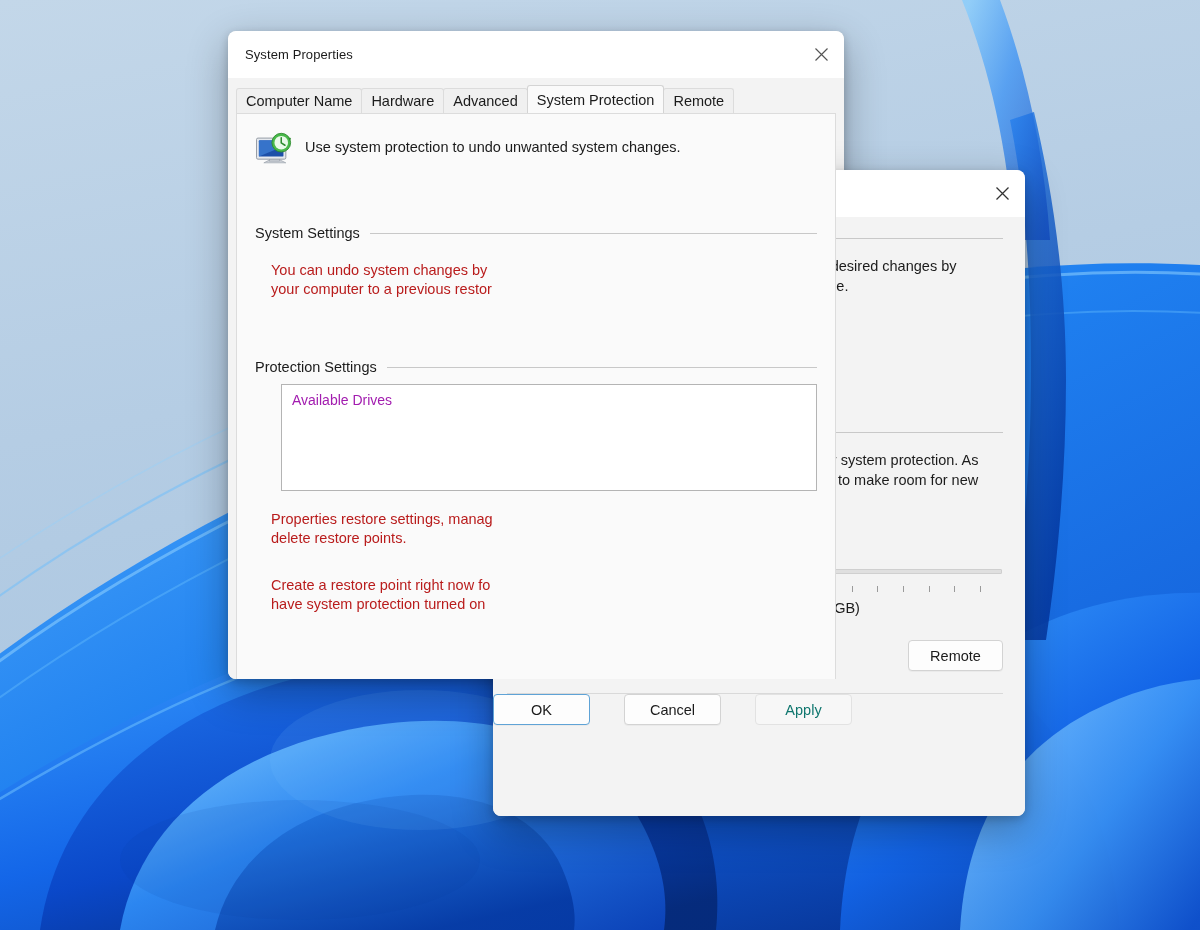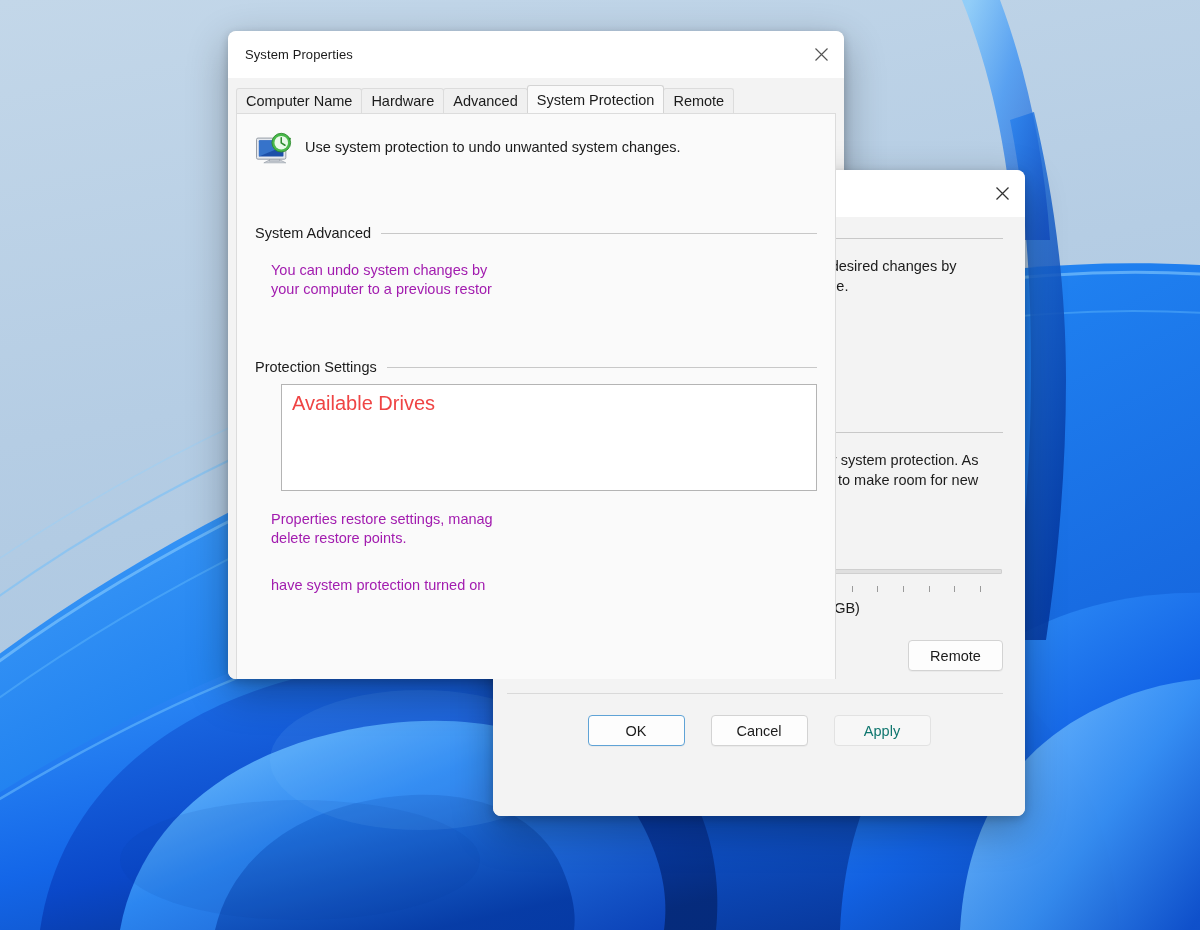--- a/index.html
+++ b/index.html
@@ -97,30 +97,30 @@
 
   .hdr-row { display: flex; align-items: flex-start; padding: 14px 0 0 14px; }
   .hdr-icon { width: 44px; height: 44px; flex: none; margin-right: 10px; }
   .hdr-text { font-size: 14.5px; color: #1b1b1b; padding-top: 11px; }
 
   
   .group { display: flex; align-items: center; margin: 0 18px 0 18px; }
   .group-label { font-size: 14.5px; color: #1b1b1b; white-space: nowrap; }
   .group-rule { flex: 1; height: 1px; background: #c8c8c8; margin-left: 10px; }
 
-  .body-text { font-size: 14.5px; color: #a21caf; line-height: 19px; margin-left: 34px; }
+  .body-text { font-size: 14.5px; color: #b91c1c; line-height: 19px; margin-left: 34px; }
 
   .drivebox {
     margin: 9px 18px 0 44px;
     background: #ffffff;
     border: 1px solid #b4b4b4;
     height: 107px;
     padding: 6px 0 0 0;
   }
-  .drive-colhdr { font-size: 20px; color: #ef4444; padding: 1px 0 0 10px; }
+  .drive-colhdr { font-size: 14px; color: #a21caf; padding: 1px 0 0 10px; }
   .drive-row {
     display: flex; align-items: center;
     background: #e2e2e2;
     padding: 2px 0 3px 8px;
     font-size: 14.5px; color: #1b1b1b;
   }
   .drive-icon { width: 20px; height: 16px; flex: none; margin-right: 6px; }
 
   .sp-footer {
     position: absolute;
@@ -232,22 +232,21 @@
     box-shadow: 0 1px 0 rgba(0,0,0,.035);
   }
   .btn.small { width: 95px; }
   .btn.wide { width: 97px; }
   .btn.default { border: 1.5px solid #5fa3d6; }
   .btn.disabled { color: #0f766e; background: #f7f7f7; border-color: #e2e2e2; box-shadow: none; }
 
   .hr { height: 1px; background: #d9d9d9; margin: 22px 22px 0 14px; }
 
   .footer-btns {
-    display: flex; justify-content: center; gap: 26px;
-    margin-top: 21px;
+    display: flex; justify-content: flex-start; gap: 34px;
   }
 </style>
 </head>
 <body>
 
 <div id="desktop">
 
   <svg id="wallpaper-svg" viewBox="0 0 1200 930" preserveAspectRatio="none">
     <defs>
       <linearGradient id="sky" x1="0" y1="0" x2="0.25" y2="1">
@@ -356,21 +355,21 @@
 
           <circle cx="33" cy="16" r="10.2" fill="#49b94a" stroke="#2f8c30" stroke-width="1"></circle>
           <circle cx="33" cy="16" r="7.4" fill="#eaf9ea"></circle>
           <path d="M33 10.6 v5.6 l4 2.6" stroke="#2f8c30" stroke-width="1.7" fill="none" stroke-linecap="round"></path>
           <path d="M40.5 10.4 l3.2 .6 l-1.4 3" fill="#2f8c30"></path>
         </svg>
         <div class="hdr-text">Use system protection to undo unwanted system changes.</div>
       </div>
 
       <div class="group" style="margin-top:53px;">
-        <span class="group-label">System Advanced</span>
+        <span class="group-label">System Settings</span>
         <span class="group-rule"></span>
       </div>
 
       <div class="body-text" style="margin-top:20px;">
         <div>You can undo system changes by</div>
         <div>your computer to a previous restor</div>
       </div>
 
       <div class="group" style="margin-top:60px;justify-content:center;">
         <span class="group-label">Protection Settings</span>
@@ -380,20 +379,21 @@
       <div class="drivebox">
         <div class="drive-colhdr">Available Drives</div>
       </div>
 
       <div class="body-text" style="margin-left:34px;margin-top:19px;">
         <div>Properties restore settings, manag</div>
         <div>delete restore points.</div>
       </div>
 
       <div class="body-text" style="margin-left:34px;margin-top:28px;">
+        <div>Create a restore point right now fo</div>
         <div>have system protection turned on</div>
       </div>
     </div>
 
     <div class="sp-footer">
       <div class="ghost-btn"></div>
     </div>
   </div>
 
   <div class="win" id="spmodal">

